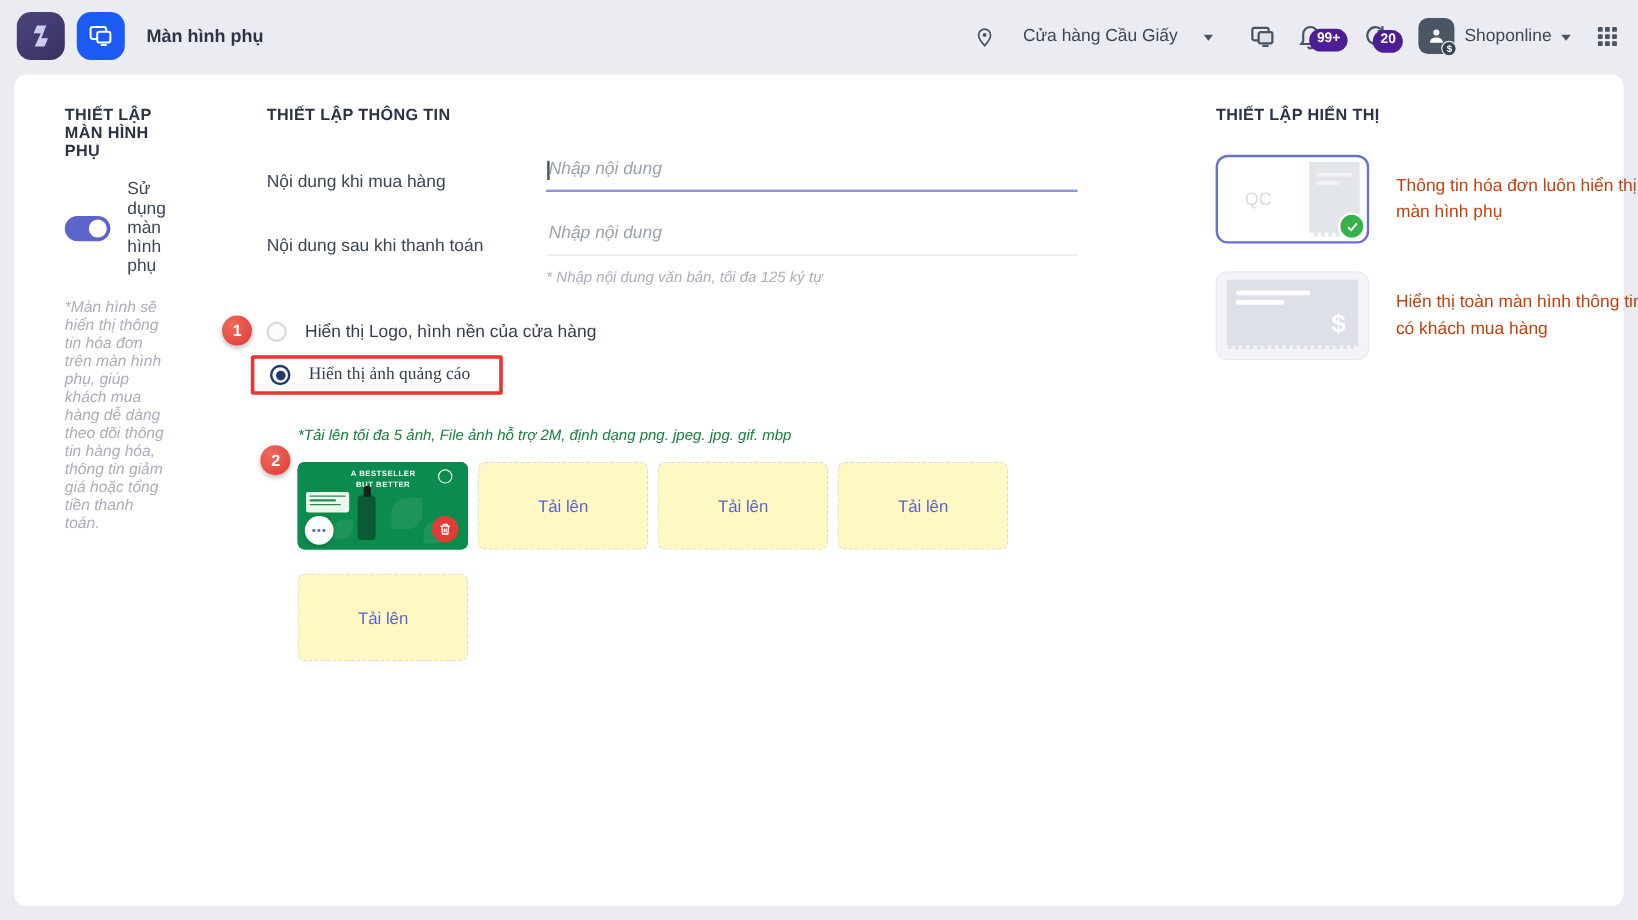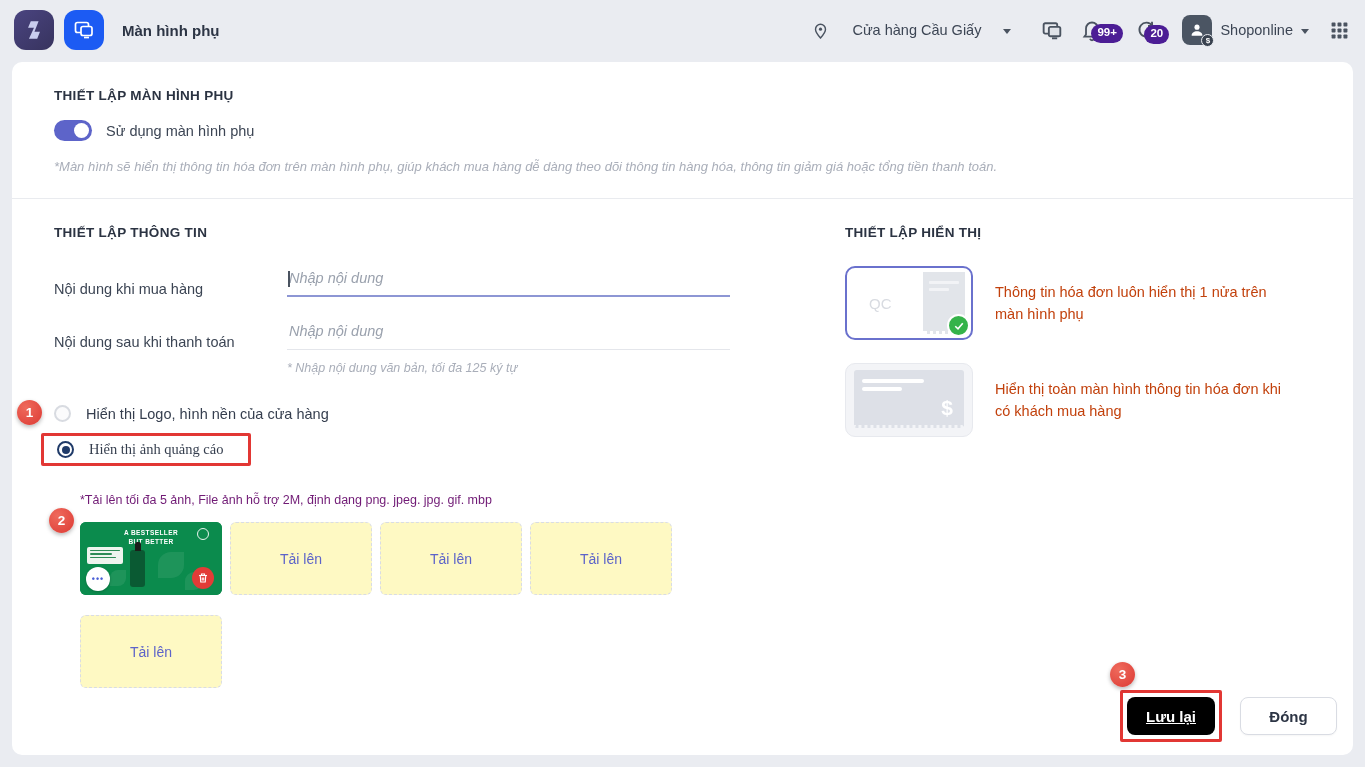--- a/index.html
+++ b/index.html
@@ -19,21 +19,21 @@
   .header-right { margin-left:auto; display:flex; align-items:center; gap:15px; }
   .store-selector { display:flex; align-items:center; gap:22px; font-size:14.5px; color:#3c4554; cursor:pointer; margin-right:14px; }
   .caret { width:0; height:0; border-left:4.5px solid transparent; border-right:4.5px solid transparent; border-top:5px solid #4a5360; margin-top:2px; }
   .icon-btn { position:relative; cursor:pointer; display:flex; align-items:center; }
   .badge-pill { position:absolute; top:6px; left:11px; background:#4c1d95; color:#fff; font-size:11.5px; font-weight:bold; line-height:1; padding:3px 6px 4px; border-radius:10px; white-space:nowrap; }
   .avatar { width:30px; height:30px; border-radius:8px; background:#4b5563; position:relative; display:flex; align-items:center; justify-content:center; }
   .avatar-dollar { position:absolute; right:-2px; bottom:-2px; width:13px; height:13px; border-radius:50%; background:#39424f; border:1.5px solid #eaecf1; color:#fff; font-size:8px; font-weight:bold; display:flex; align-items:center; justify-content:center; }
   .user-menu { display:flex; align-items:center; gap:8px; cursor:pointer; }
   .user-name { font-size:14.5px; color:#3c4554; }
   
-  .card { margin:2px 12px 0; height:693px; background:#fff; border-radius:10px; position:relative; display:flex; flex-direction:column; }
+  .card { margin:2px 12px 0; height:693px; background:#fff; border-radius:10px; position:relative; display:flex; flex-direction:row; }
   .section-setup { padding:26px 42px 24px; }
   .section-heading { margin:0; font-size:13.5px; font-weight:bold; color:#2b3342; letter-spacing:.3px; }
   .toggle-row { display:flex; align-items:center; gap:14px; margin-top:17px; }
   .switch { width:38px; height:21px; border-radius:11px; background:#5d64c9; position:relative; cursor:pointer; flex:0 0 38px; }
   .switch .knob { position:absolute; right:3px; top:3px; width:15px; height:15px; border-radius:50%; background:#fff; }
   .toggle-label { font-size:14.5px; color:#3c4554; }
   .setup-note { margin-top:18px; font-style:italic; font-size:13px; color:#a9aeb9; }
   .divider { height:1px; background:#e9ebef; }
   
   .columns { display:flex; padding:26px 20px 0 42px; flex:1; align-items:flex-start; }
@@ -52,21 +52,21 @@
   .radio-group { margin-top:30px; position:relative; }
   .radio-row { display:flex; align-items:center; gap:15px; cursor:pointer; }
   .radio-outer { width:17px; height:17px; border-radius:50%; border:2px solid #d8dbe1; background:#fbfbfc; flex:0 0 17px; display:flex; align-items:center; justify-content:center; }
   .radio-outer.selected { border-color:#1f3a68; background:#fff; }
   .radio-dot { width:8px; height:8px; border-radius:50%; background:#1f3a68; }
   .radio-label { font-size:14.5px; color:#353e4e; }
   .badge-circle { width:25px; height:25px; border-radius:50%; background:radial-gradient(circle at 35% 30%, #ef6a5c, #dc3a34); color:#fff; font-size:13.5px; font-weight:bold; display:flex; align-items:center; justify-content:center; box-shadow:0 2px 4px rgba(0,0,0,.28); }
   .badge-1 { position:absolute; left:-37px; top:-5px; z-index:3; }
   .radio2-annotation { display:inline-flex; margin:11px 0 0 -13px; border:3px solid #e23734; border-radius:2px; padding:5px 24px 5px 13px;font-family:Liberation Serif, serif; }
   
-  .upload-note { margin:27px 0 0 26px; font-size:12.5px; color:#701a75; }
+  .upload-note { margin:27px 0 0 26px; font-style:italic; font-size:12.5px; color:#15803d; }
   .upload-grid { margin:15px 0 0 26px; width:602px; display:flex; flex-wrap:wrap; gap:20px 8px; }
   .tile { width:142px; height:73px; border-radius:6px; }
   .tile-upload { border:1px dashed #d9dce4; background:#fef9c3; display:flex; align-items:center; justify-content:center; font-size:14px; color:#5d64c9; cursor:pointer; }
   .tile-image { position:relative; background:#0b8b4d; }
   .ad-image { position:absolute; inset:0; border-radius:6px; background:#0b8b4d; overflow:hidden; }
   .ad-leaf { position:absolute; border-radius:50% 0 50% 0; background:rgba(255,255,255,.08); }
   .ad-caption { position:absolute; top:7px; left:0; right:0; text-align:center; color:#fff; font-weight:bold; font-size:6.5px; line-height:1.35; letter-spacing:.4px; }
   .ad-brand-ring { position:absolute; top:6px; right:13px; width:12px; height:12px; border-radius:50%; border:1.5px solid rgba(255,255,255,.9); }
   .ad-label { position:absolute; left:7px; top:25px; width:36px; height:17px; background:#eef4ee; border-radius:2px; padding:2.5px 3px; }
   .ad-label i { display:block; height:1.5px; background:#2d8a55; margin-bottom:2px; border-radius:1px; }

